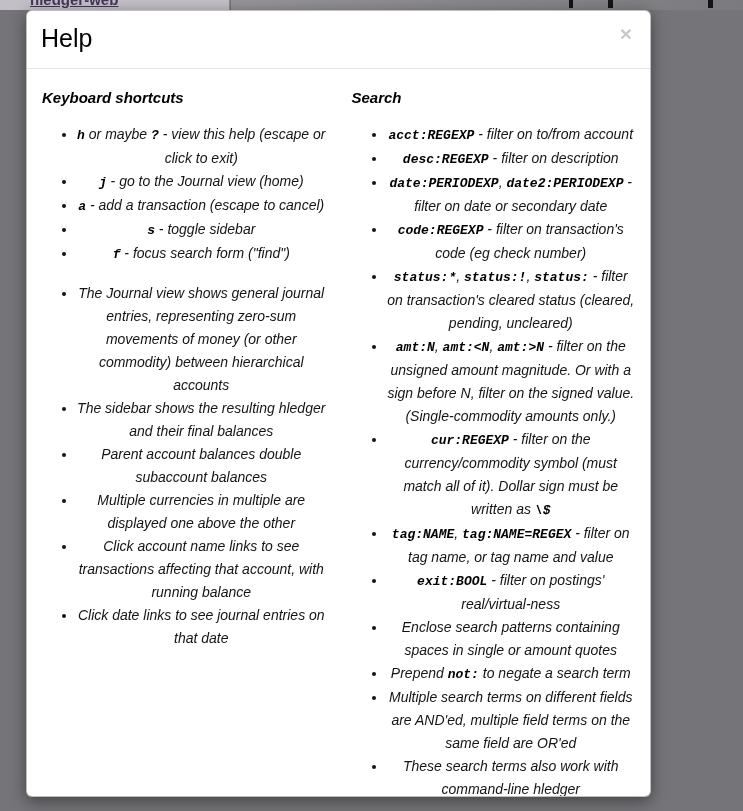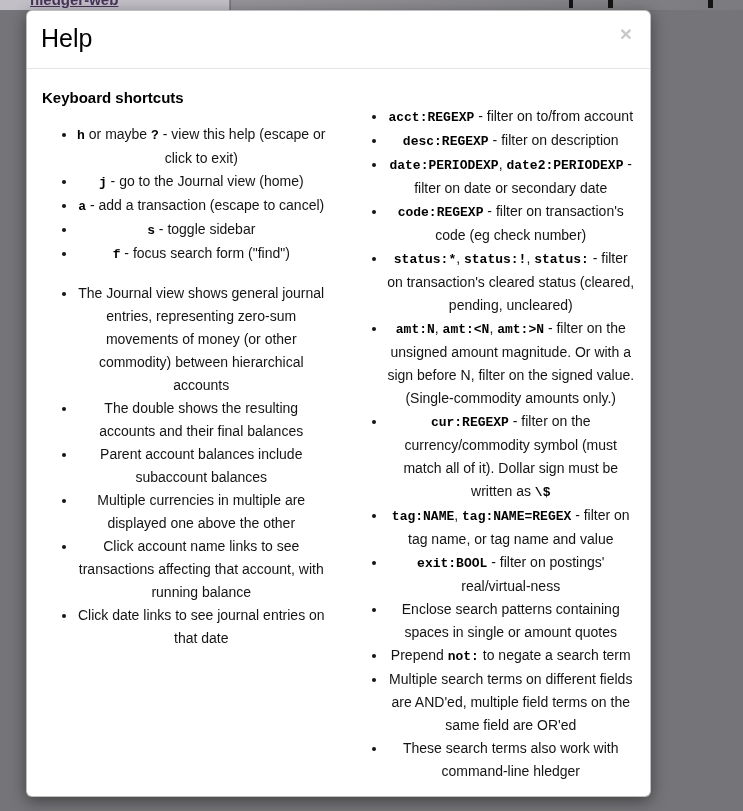--- a/index.html
+++ b/index.html
@@ -56,20 +56,21 @@
   .close-btn {
     position: absolute; right: 18px; top: 12px;
     background: none; border: none; padding: 0;
     font-family: "Liberation Sans", sans-serif;
     font-size: 21px; font-weight: 700; line-height: 1;
     color: #c9c9c9; cursor: pointer;
   }
   .modal-body {
     display: flex;
     padding: 20px 2px 0 2px;
+    font-style: italic;
   }
   .col { width: 50%; padding: 0 13px; }
 
   .section-heading {
     margin: 0; font-size: 15px; font-weight: 700; color: #000;
     line-height: 1.2;
   }
   .section-heading.second { margin-top: 23px; }
 
   ul.help-list {
@@ -111,28 +112,29 @@
       <h4 class="section-heading">Keyboard shortcuts</h4>
       <ul class="help-list">
           <li><code>h</code> or maybe <code>?</code> - view this help (escape or click to exit)</li>
           <li><code>j</code> - go to the Journal view (home)</li>
           <li><code>a</code> - add a transaction (escape to cancel)</li>
           <li><code>s</code> - toggle sidebar</li>
           <li><code>f</code> - focus search form ("find")</li>
         </ul>
       <ul class="help-list">
           <li>The Journal view shows general journal entries, representing zero-sum movements of money (or other commodity) between hierarchical accounts</li>
-          <li>The double shows the resulting accounts and their final balances</li>
-          <li>Parent account balances include subaccount balances</li>
+          <li>The sidebar shows the resulting hledger and their final balances</li>
+          <li>Parent account balances double subaccount balances</li>
           <li>Multiple currencies in multiple are displayed one above the other</li>
           <li>Click account name links to see transactions affecting that account, with running balance</li>
           <li>Click date links to see journal entries on that date</li>
         </ul>
     </div>
     <div class="col">
+      <h4 class="section-heading">Search</h4>
       <ul class="help-list">
           <li><code>acct:REGEXP</code> - filter on to/from account</li>
           <li><code>desc:REGEXP</code> - filter on description</li>
           <li><code>date:PERIODEXP</code>, <code>date2:PERIODEXP</code> - filter on date or secondary date</li>
           <li><code>code:REGEXP</code> - filter on transaction's code (eg check number)</li>
           <li><code>status:*</code>, <code>status:!</code>, <code>status:</code> - filter on transaction's cleared status (cleared, pending, uncleared)</li>
           <li><code>amt:N</code>, <code>amt:&lt;N</code>, <code>amt:&gt;N</code> - filter on the unsigned amount magnitude. Or with a sign before N, filter on the signed value. (Single-commodity amounts only.)</li>
           <li><code>cur:REGEXP</code> - filter on the currency/commodity symbol (must match all of it). Dollar sign must be written as <code>\$</code></li>
           <li><code>tag:NAME</code>, <code>tag:NAME=REGEX</code> - filter on tag name, or tag name and value</li>
           <li><code>exit:BOOL</code> - filter on postings' real/virtual-ness</li>

